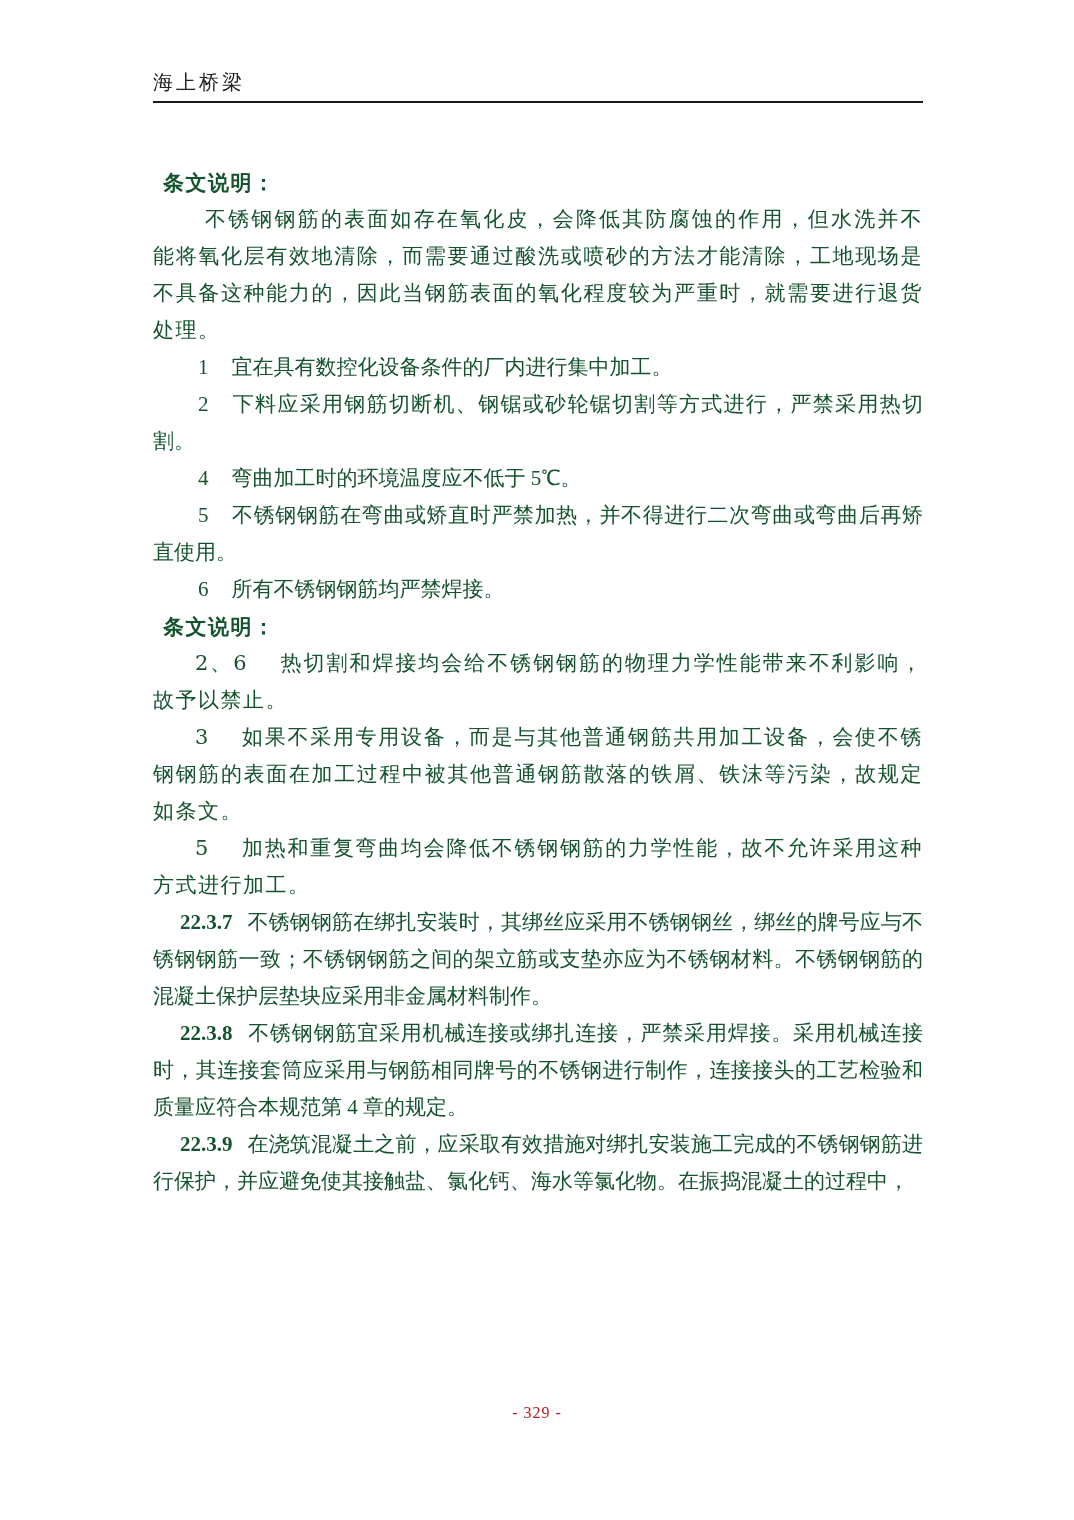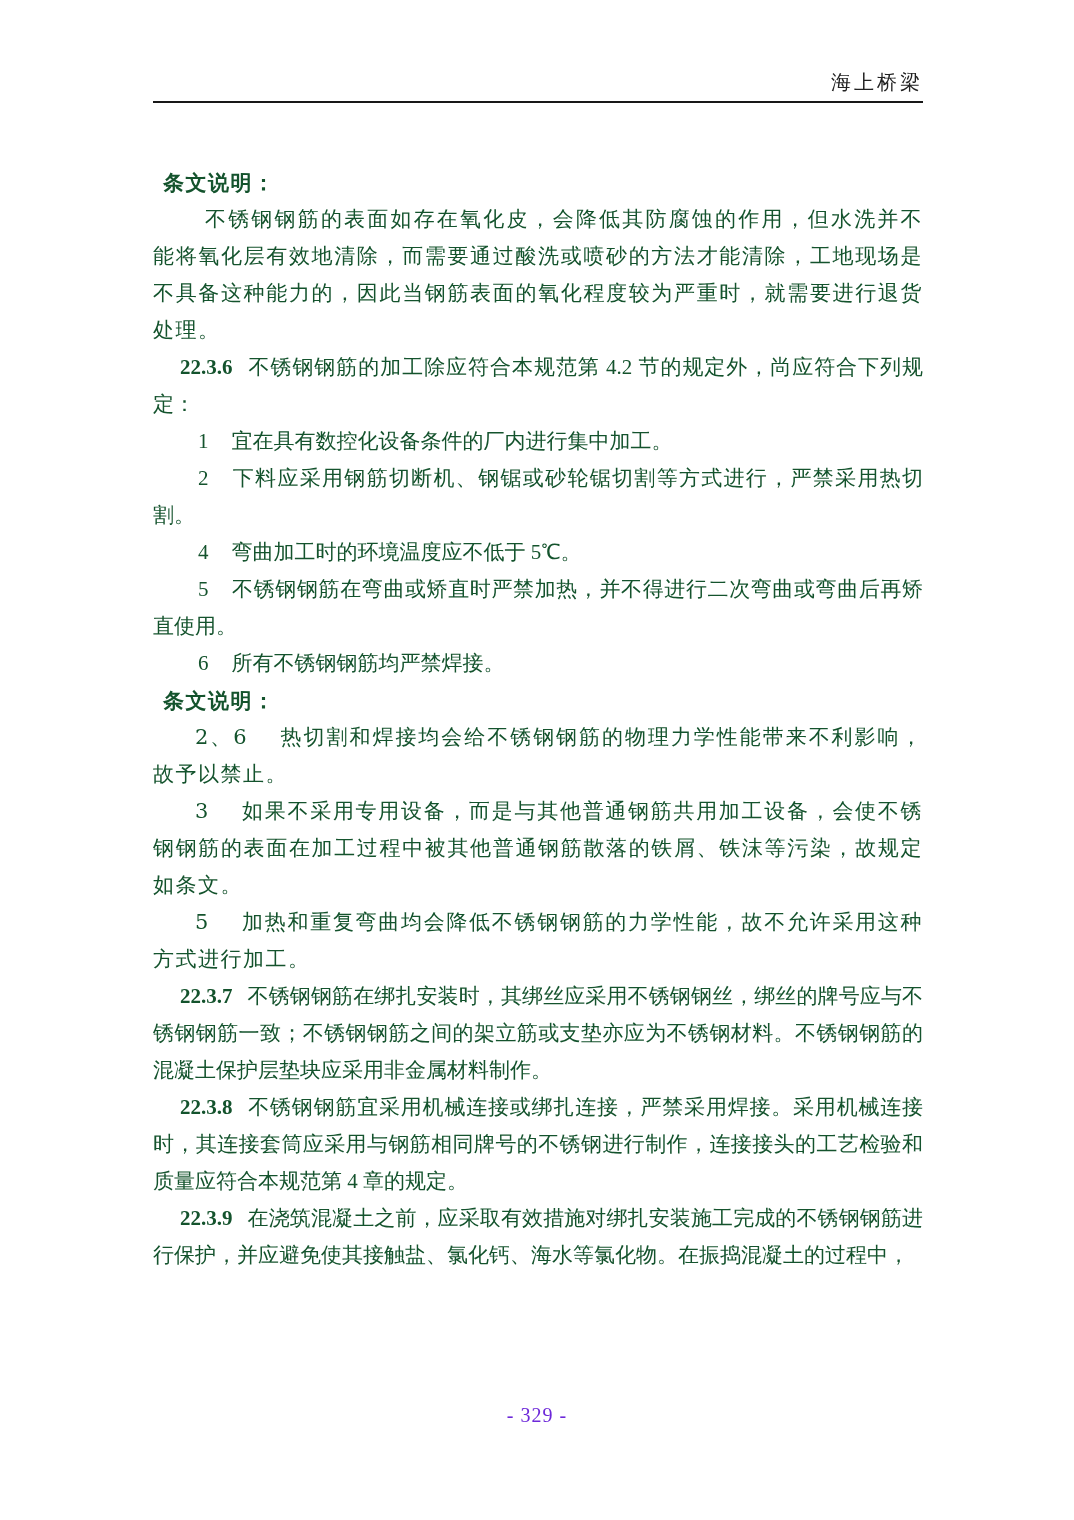--- a/index.html
+++ b/index.html
@@ -10,21 +10,21 @@
     font-family: "Liberation Serif", serif;
     color: #1b1b1b;
     overflow: hidden;
   }
   .page { position: absolute; inset: 0; background: #ffffff; }
 
   
   .running-header {
     position: absolute; left: 153px; top: 0; width: 770px; height: 96px;
     border-bottom: 2px solid #181818;
-    display: flex; align-items: flex-end; justify-content: flex-end;
+    display: flex; align-items: flex-end; justify-content: flex-start;
     padding-bottom: 5px; box-sizing: content-box;
   }
   .running-title {
     font-family: "Liberation Serif", serif;
     font-size: 20px; letter-spacing: 3px; color: #222;
   }
 
   
   .content {
     position: absolute; left: 153px; top: 98px; width: 770px;
@@ -53,37 +53,36 @@
   }
   .explain_heading { font-weight: bold; text-indent: 10px; }
   .explain_para { text-indent: 52px; }
   .explain_item { text-indent: 42px; }
   .explain_item .num { margin-right: 32px; }
 
   
   .footer {
     position: absolute; left: 0; top: 1404px; width: 100%;
     text-align: center;
-    font-size: 20px; letter-spacing: 1px; color: #6d28d9;
+    font-size: 16px; letter-spacing: 1px; color: #b91c1c;
     font-family: "Liberation Serif", serif;
   }
 </style>
 </head>
 <body>
 
 <div class="page">
 
   <div class="running-header">
     <span class="running-title">海上桥梁</span>
   </div>
 
   <div class="content" id="content">
       <p class="explain_heading"><span>条文说明：</span></p>
       <p class="explain_para"><span>不锈钢钢筋的表面如存在氧化皮，会降低其防腐蚀的作用，但水洗并不能将氧化层有效地清除，而需要通过酸洗或喷砂的方法才能清除，工地现场是不具备这种能力的，因此当钢筋表面的氧化程度较为严重时，就需要进行退货处理。</span></p>
-      <p class="clause vgap"><span class="num">22.3.6</span><span>不锈钢钢筋的加工除应符合本规范第 4.2 节的规定外，尚应符合下列规定：</span></p>
       <p class="item"><span class="num">1</span><span>宜在具有数控化设备条件的厂内进行集中加工。</span></p>
       <p class="item"><span class="num">2</span><span>下料应采用钢筋切断机、钢锯或砂轮锯切割等方式进行，严禁采用热切割。</span></p>
       <p class="item"><span class="num">4</span><span>弯曲加工时的环境温度应不低于 5℃。</span></p>
       <p class="item"><span class="num">5</span><span>不锈钢钢筋在弯曲或矫直时严禁加热，并不得进行二次弯曲或弯曲后再矫直使用。</span></p>
       <p class="item"><span class="num">6</span><span>所有不锈钢钢筋均严禁焊接。</span></p>
       <p class="explain_heading vgap"><span>条文说明：</span></p>
       <p class="explain_item"><span class="num">2、6</span><span>热切割和焊接均会给不锈钢钢筋的物理力学性能带来不利影响，故予以禁止。</span></p>
       <p class="explain_item"><span class="num">3</span><span>如果不采用专用设备，而是与其他普通钢筋共用加工设备，会使不锈钢钢筋的表面在加工过程中被其他普通钢筋散落的铁屑、铁沫等污染，故规定如条文。</span></p>
       <p class="explain_item"><span class="num">5</span><span>加热和重复弯曲均会降低不锈钢钢筋的力学性能，故不允许采用这种方式进行加工。</span></p>
       <p class="clause vgap"><span class="num">22.3.7</span><span>不锈钢钢筋在绑扎安装时，其绑丝应采用不锈钢钢丝，绑丝的牌号应与不锈钢钢筋一致；不锈钢钢筋之间的架立筋或支垫亦应为不锈钢材料。不锈钢钢筋的混凝土保护层垫块应采用非金属材料制作。</span></p>

